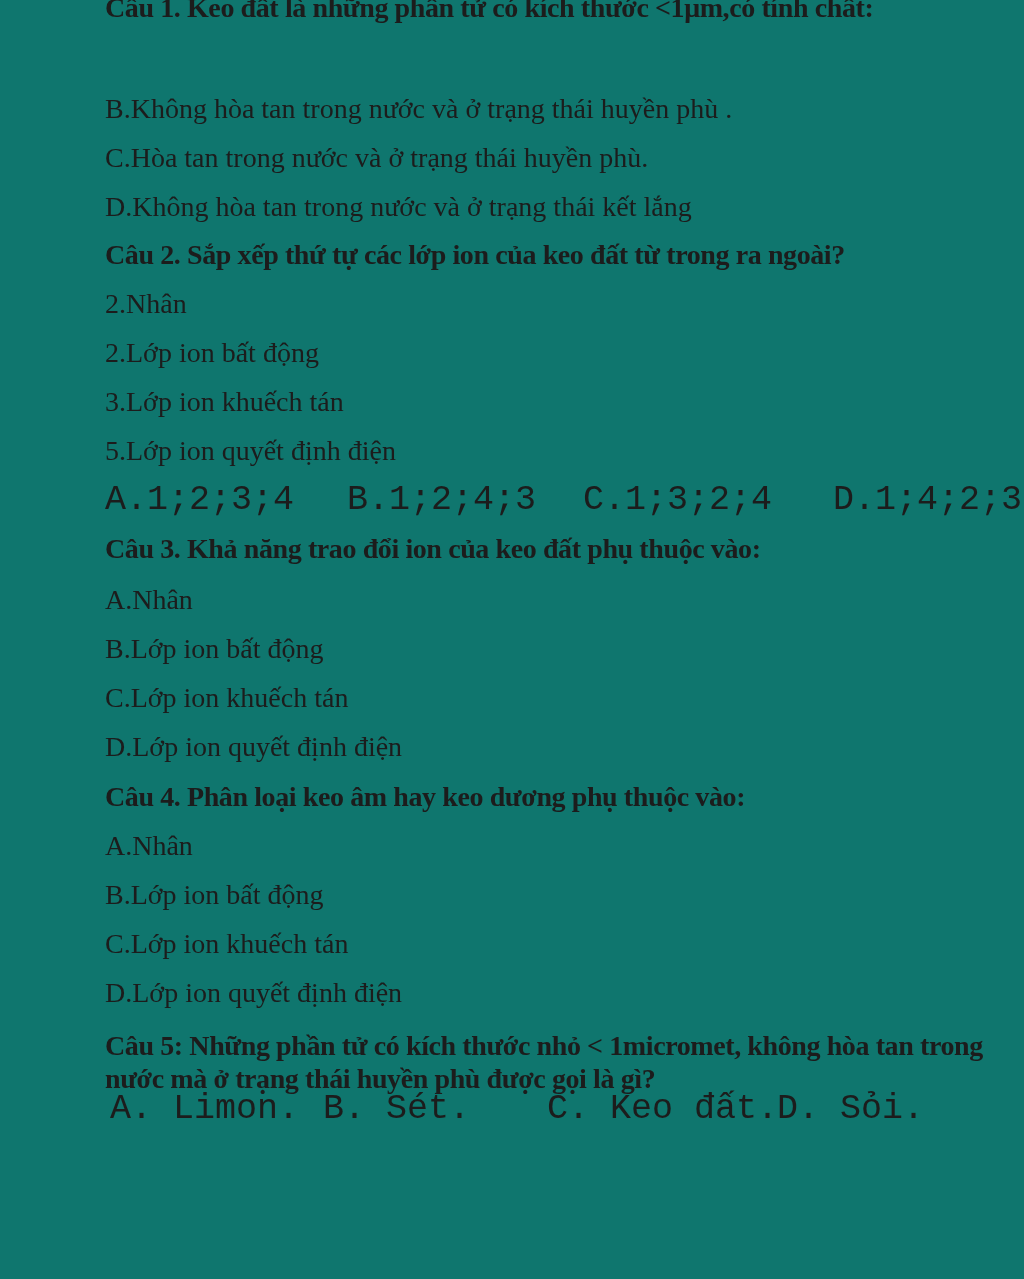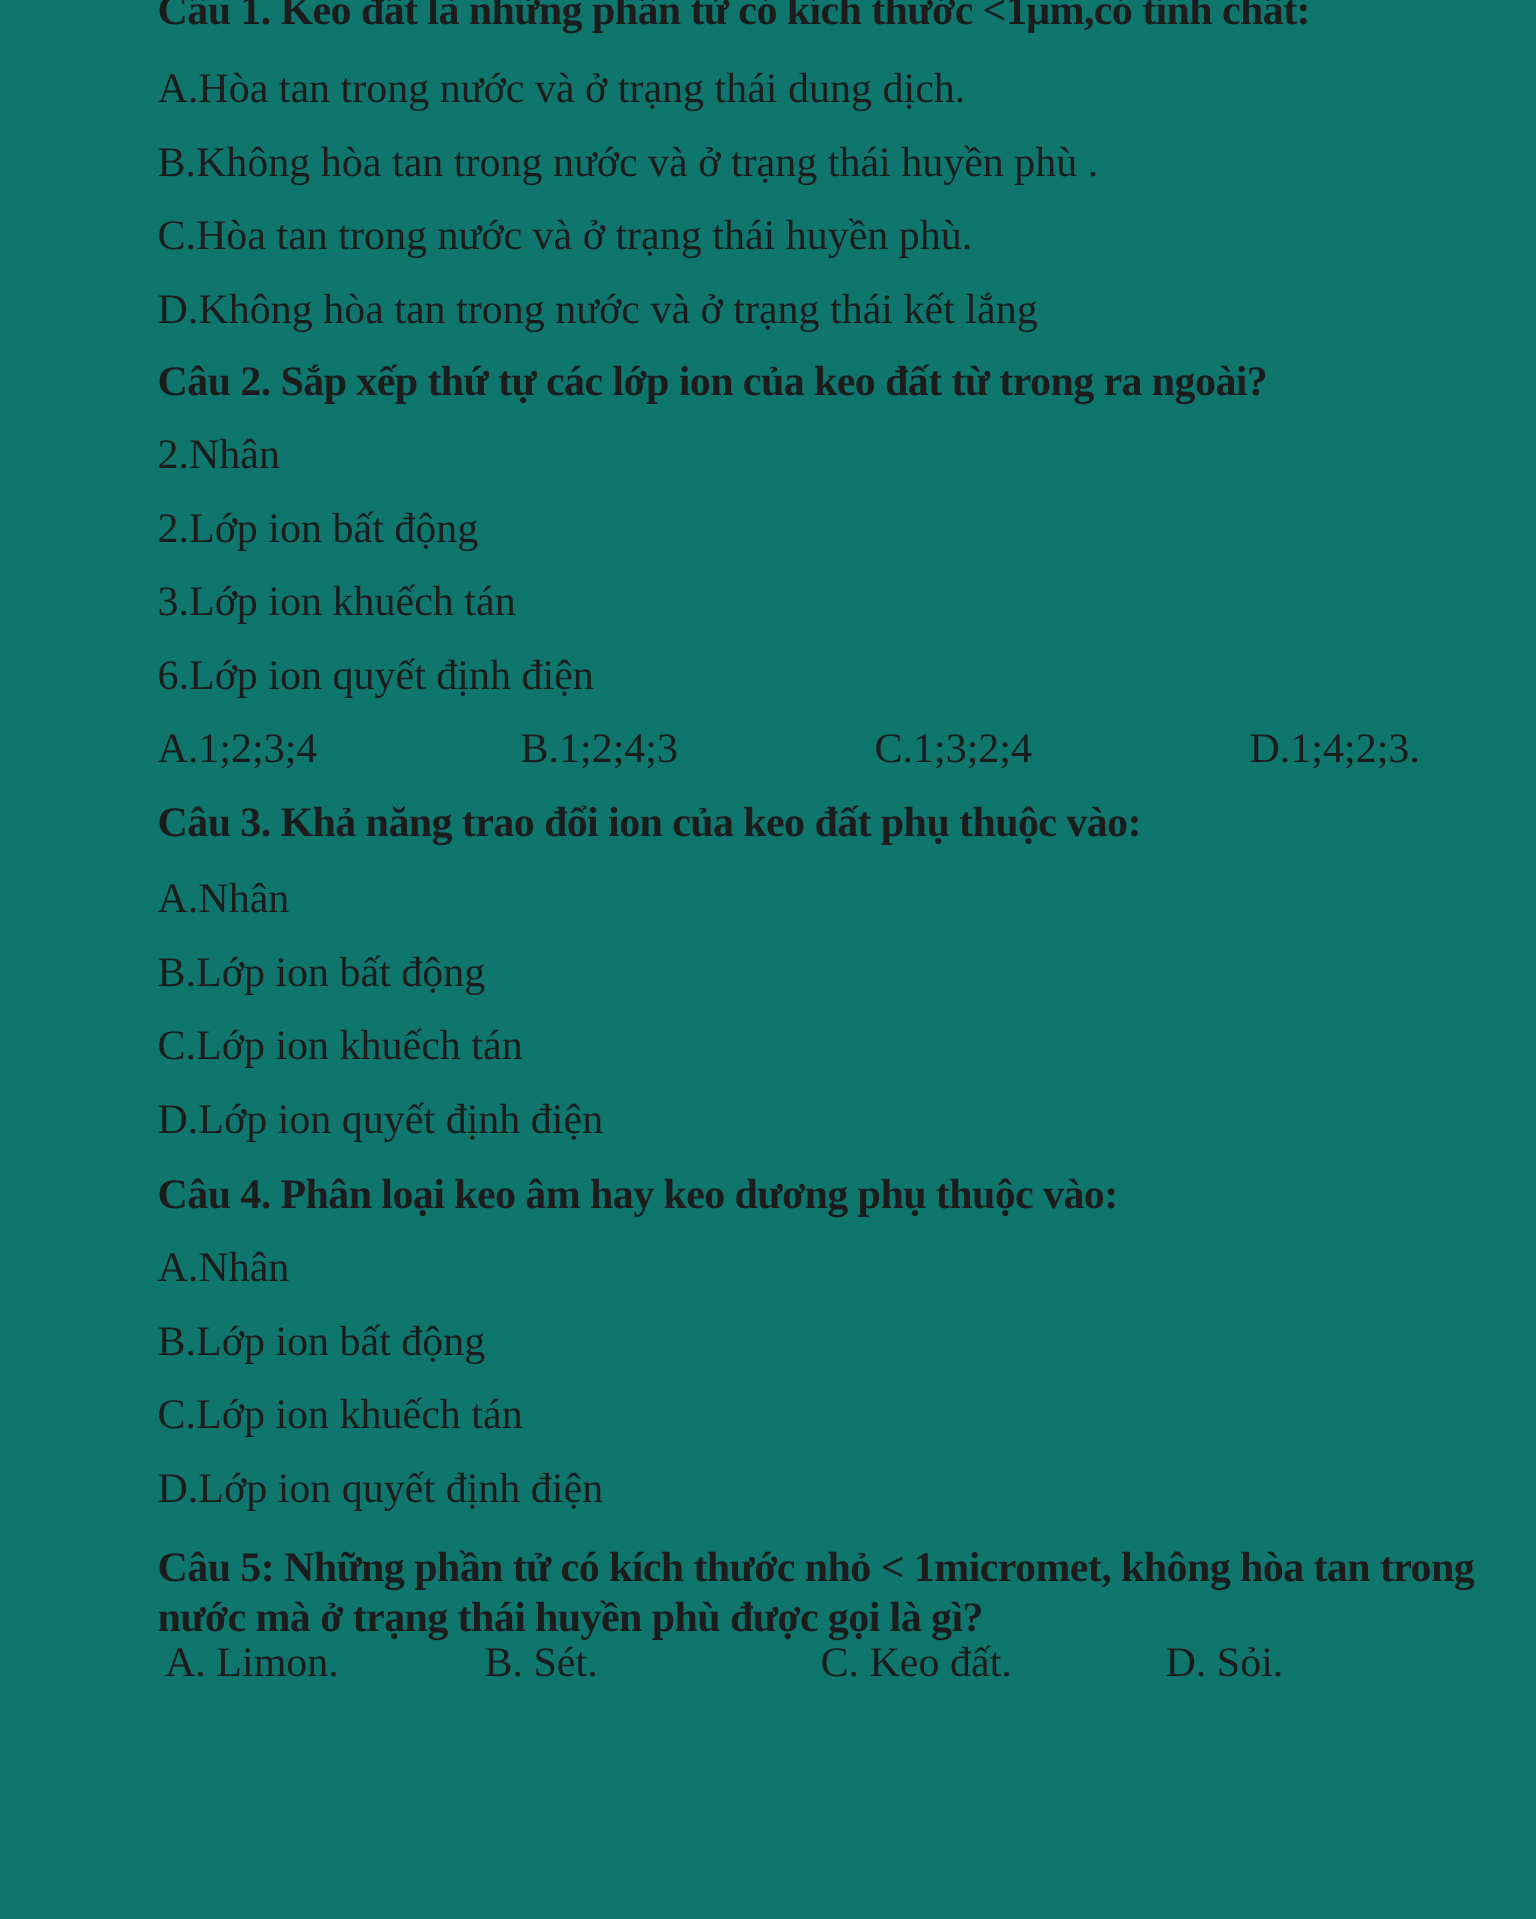--- a/index.html
+++ b/index.html
@@ -28,41 +28,41 @@
     letter-spacing: -0.4px;
   }
   .optrow {
     position: absolute;
     left: 0;
     width: 1024px;
     height: 30px;
   }
   .optrow span {
     position: absolute;
-    font-size: 28px;
+    font-size: 35px;
     line-height: 30px;
     white-space: pre;
+    font-family: Liberation Mono, monospace;
   }
 </style>
 </head>
 <body>
 
 <div class="page">
 
   <div class="line heading" style="top:-7px">Câu 1. Keo đất là những phần tử có kích thước &lt;1μm,có tính chất:</div>
-  <div class="line" style="top:45px">A.Hòa tan trong nước và ở trạng thái dung dịch.</div>
   <div class="line" style="top:143px">C.Hòa tan trong nước và ở trạng thái huyền phù.</div>
   <div class="line" style="top:94px">B.Không hòa tan trong nước và ở trạng thái huyền phù .</div>
   <div class="line" style="top:192px">D.Không hòa tan trong nước và ở trạng thái kết lắng</div>
 
   <div class="line heading" style="top:240px">Câu 2. Sắp xếp thứ tự các lớp ion của keo đất từ trong ra ngoài?</div>
   <div class="line" style="top:289px">2.Nhân</div>
   <div class="line" style="top:338px">2.Lớp ion bất động</div>
   <div class="line" style="top:387px">3.Lớp ion khuếch tán</div>
-  <div class="line" style="top:436px">6.Lớp ion quyết định điện</div>
+  <div class="line" style="top:436px">5.Lớp ion quyết định điện</div>
   <div class="optrow" style="top:485px">
     <span style="left:105px">A.1;2;3;4</span>
     <span style="left:347px">B.1;2;4;3</span>
     <span style="left:583px">C.1;3;2;4</span>
     <span style="left:833px">D.1;4;2;3.</span>
   </div>
 
   <div class="line heading" style="top:534px">Câu 3. Khả năng trao đổi ion của keo đất phụ thuộc vào:</div>
   <div class="line" style="top:585px">A.Nhân</div>
   <div class="line" style="top:634px">B.Lớp ion bất động</div>

